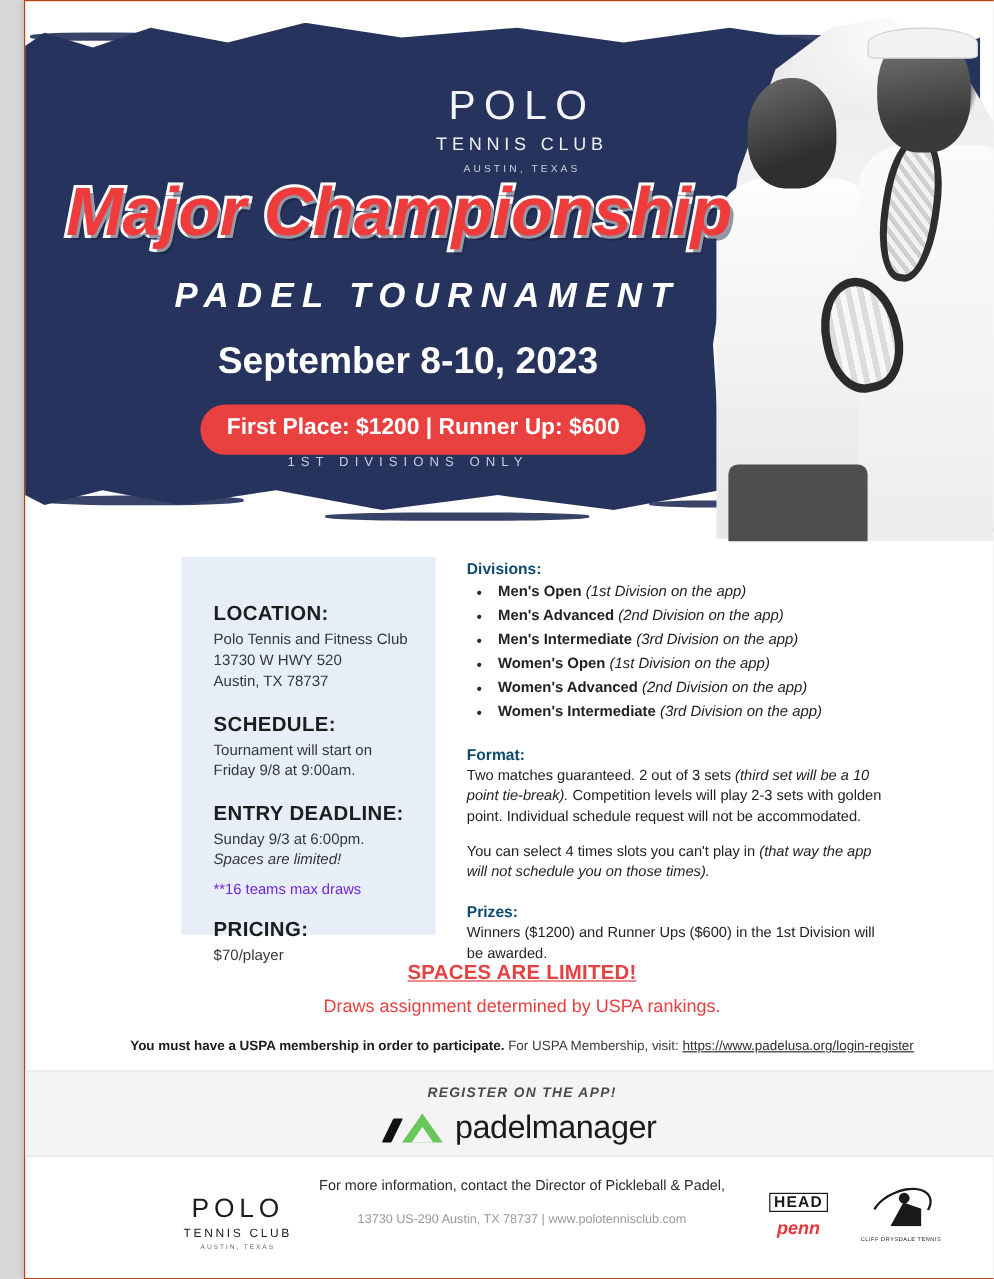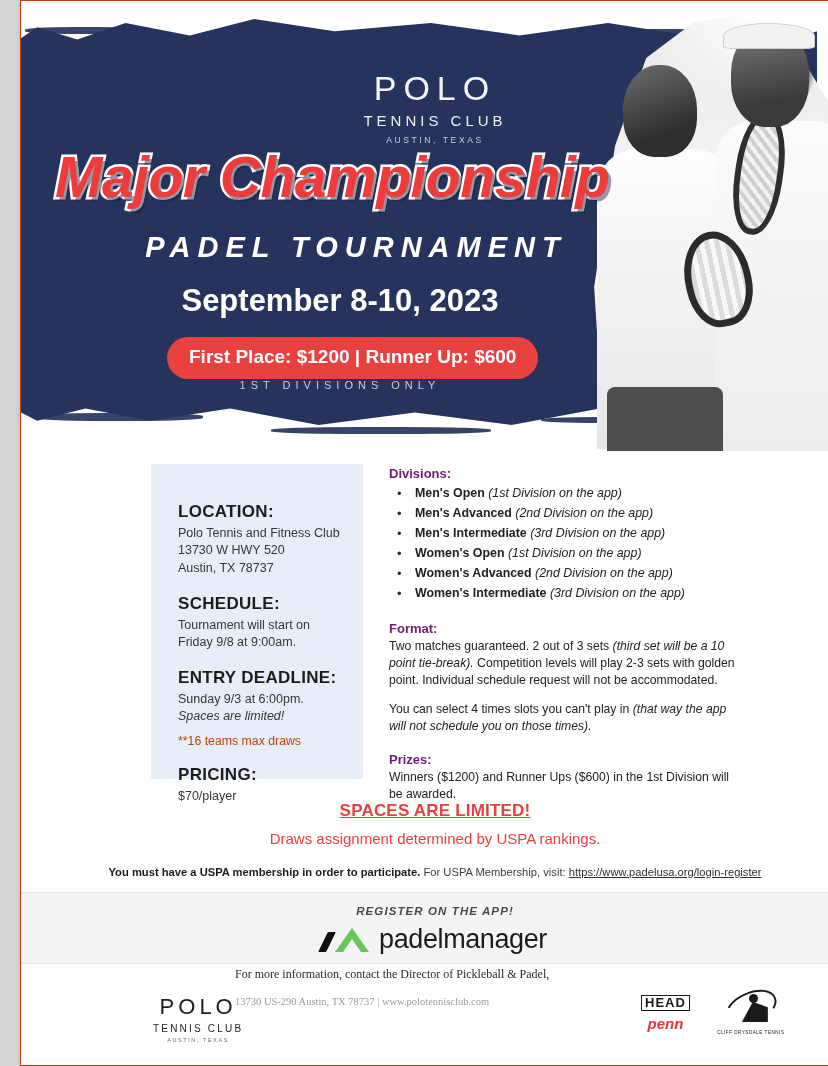--- a/index.html
+++ b/index.html
@@ -183,28 +183,28 @@
     padding: 38px 0 0 27px;
     color: #2b2b2b;
   }
   .info-h {
     font-size: 17px; font-weight: 700; color: #1d1d1d;
     letter-spacing: .3px; margin-bottom: 3px;
   }
   .info-p { font-size: 12.5px; line-height: 1.38; color: #33363b; }
   .info-em { font-size: 12.5px; font-style: italic; color: #33363b; }
   .info-gap { height: 17px; }
-  .info-note { font-size: 12.3px; color: #c2410c; margin-top: 11px; }
+  .info-note { font-size: 12.3px; color: #6d28d9; margin-top: 11px; }
 
   .right-col {
     position: absolute; left: 368px; top: 10px; width: 350px;
     color: #2c2c2c;
   }
   .sec-h {
-    font-size: 13px; font-weight: 700; color: #701a75;
+    font-size: 13px; font-weight: 700; color: #0c4a6e;
     margin-bottom: 2px;
   }
   .div-list { list-style: none; margin: 0 0 0 4px; }
   .div-list li {
     font-size: 12.4px; line-height: 1.62; position: relative;
     padding-left: 22px; color: #212121;
   }
   .div-list li::before {
     content: "•"; position: absolute; left: 4px; top: 0;
     font-size: 13px; color: #2b2b2b;
@@ -275,21 +275,21 @@
 
   
   .footer { position: absolute; left: 0; top: 963px; width: 828px; height: 103px; }
   .f-logo {
     position: absolute; left: 132px; top: 30px; text-align: center; color: #1d1d1d;
   }
   .f-polo { font-size: 22px; letter-spacing: 4px; }
   .f-tennis { font-size: 10px; letter-spacing: 2.2px; margin-top: 3px; }
   .f-austin { font-size: 5.5px; letter-spacing: 1.6px; margin-top: 3px; color: #6a6a6a; }
 
-  .f-center { position: absolute; left: 214px; top: 2px; width: 400px; text-align: left; font-family: Liberation Serif, serif; }
+  .f-center { position: absolute; left: 214px; top: 16px; width: 400px; text-align: center; }
   .f-contact { font-size: 12px; line-height: 1.45; color: #2b2b2b; }
   .f-addr { font-size: 10.5px; color: #9a9a9a; margin-top: 13px; }
 
   .f-brands { position: absolute; left: 620px; top: 26px; display: flex; align-items: center; gap: 24px; }
   .head-penn { text-align: center; }
   .head-word {
     font-size: 13px; font-weight: 700; letter-spacing: 1px; color: #1a1a1a;
     border: 1px solid #1a1a1a; padding: 0 3px; display: inline-block; line-height: 1.1;
   }
   .penn-word {

